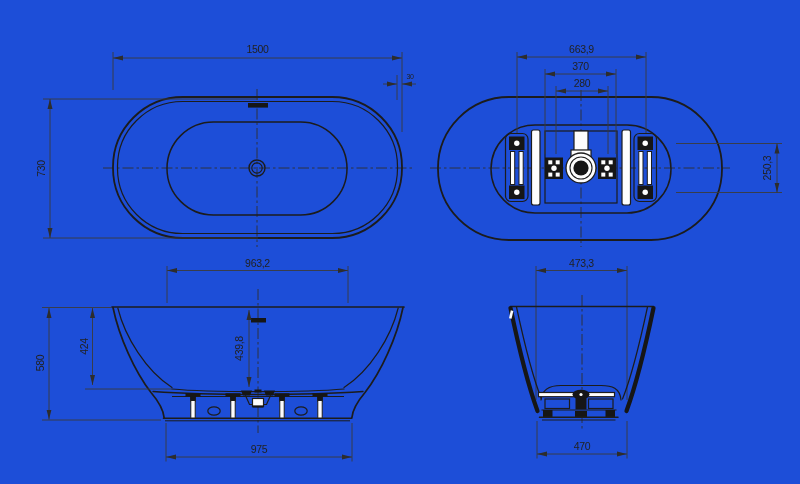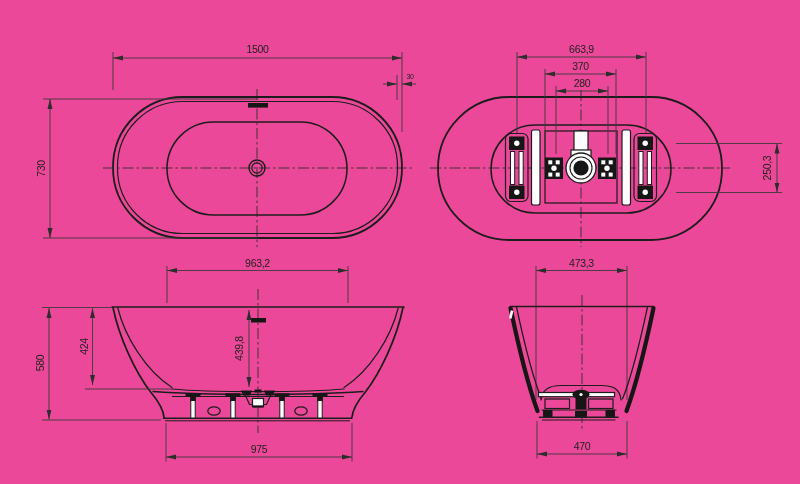--- a/index.html
+++ b/index.html
@@ -1,16 +1,16 @@
 <!DOCTYPE html>
 <html><head>
 <meta charset="utf-8">
 <style>
   html,body{margin:0;padding:0;background:#fdfdfd;}
-  #sheet{width:800px;height:484px;position:relative;background:#ec4899;overflow:hidden;}
+  #sheet{width:800px;height:484px;position:relative;background:#1d4ed8;overflow:hidden;}
   svg{display:block;}
   .obj{stroke:#1c1c1c;fill:none;stroke-width:1.7;stroke-linecap:round;}
   .obj2{stroke:#1c1c1c;fill:none;stroke-width:1.2;stroke-linecap:round;}
   .thin{stroke:#1c1c1c;fill:none;stroke-width:1;}
   .wall{stroke:#161616;fill:none;stroke-width:4.2;stroke-linecap:round;}
   .dim{stroke:#3b3b3b;fill:none;stroke-width:0.9;}
   .cl{stroke:#303030;fill:none;stroke-width:0.9;stroke-dasharray:11 3 2.5 3;}
   .blk{fill:#161616;stroke:none;}
   .wht{fill:#fdfdfd;}
   text.dt{font-family:"Liberation Sans",sans-serif;font-size:10.5px;fill:#222;letter-spacing:-0.3px;text-anchor:middle;}

